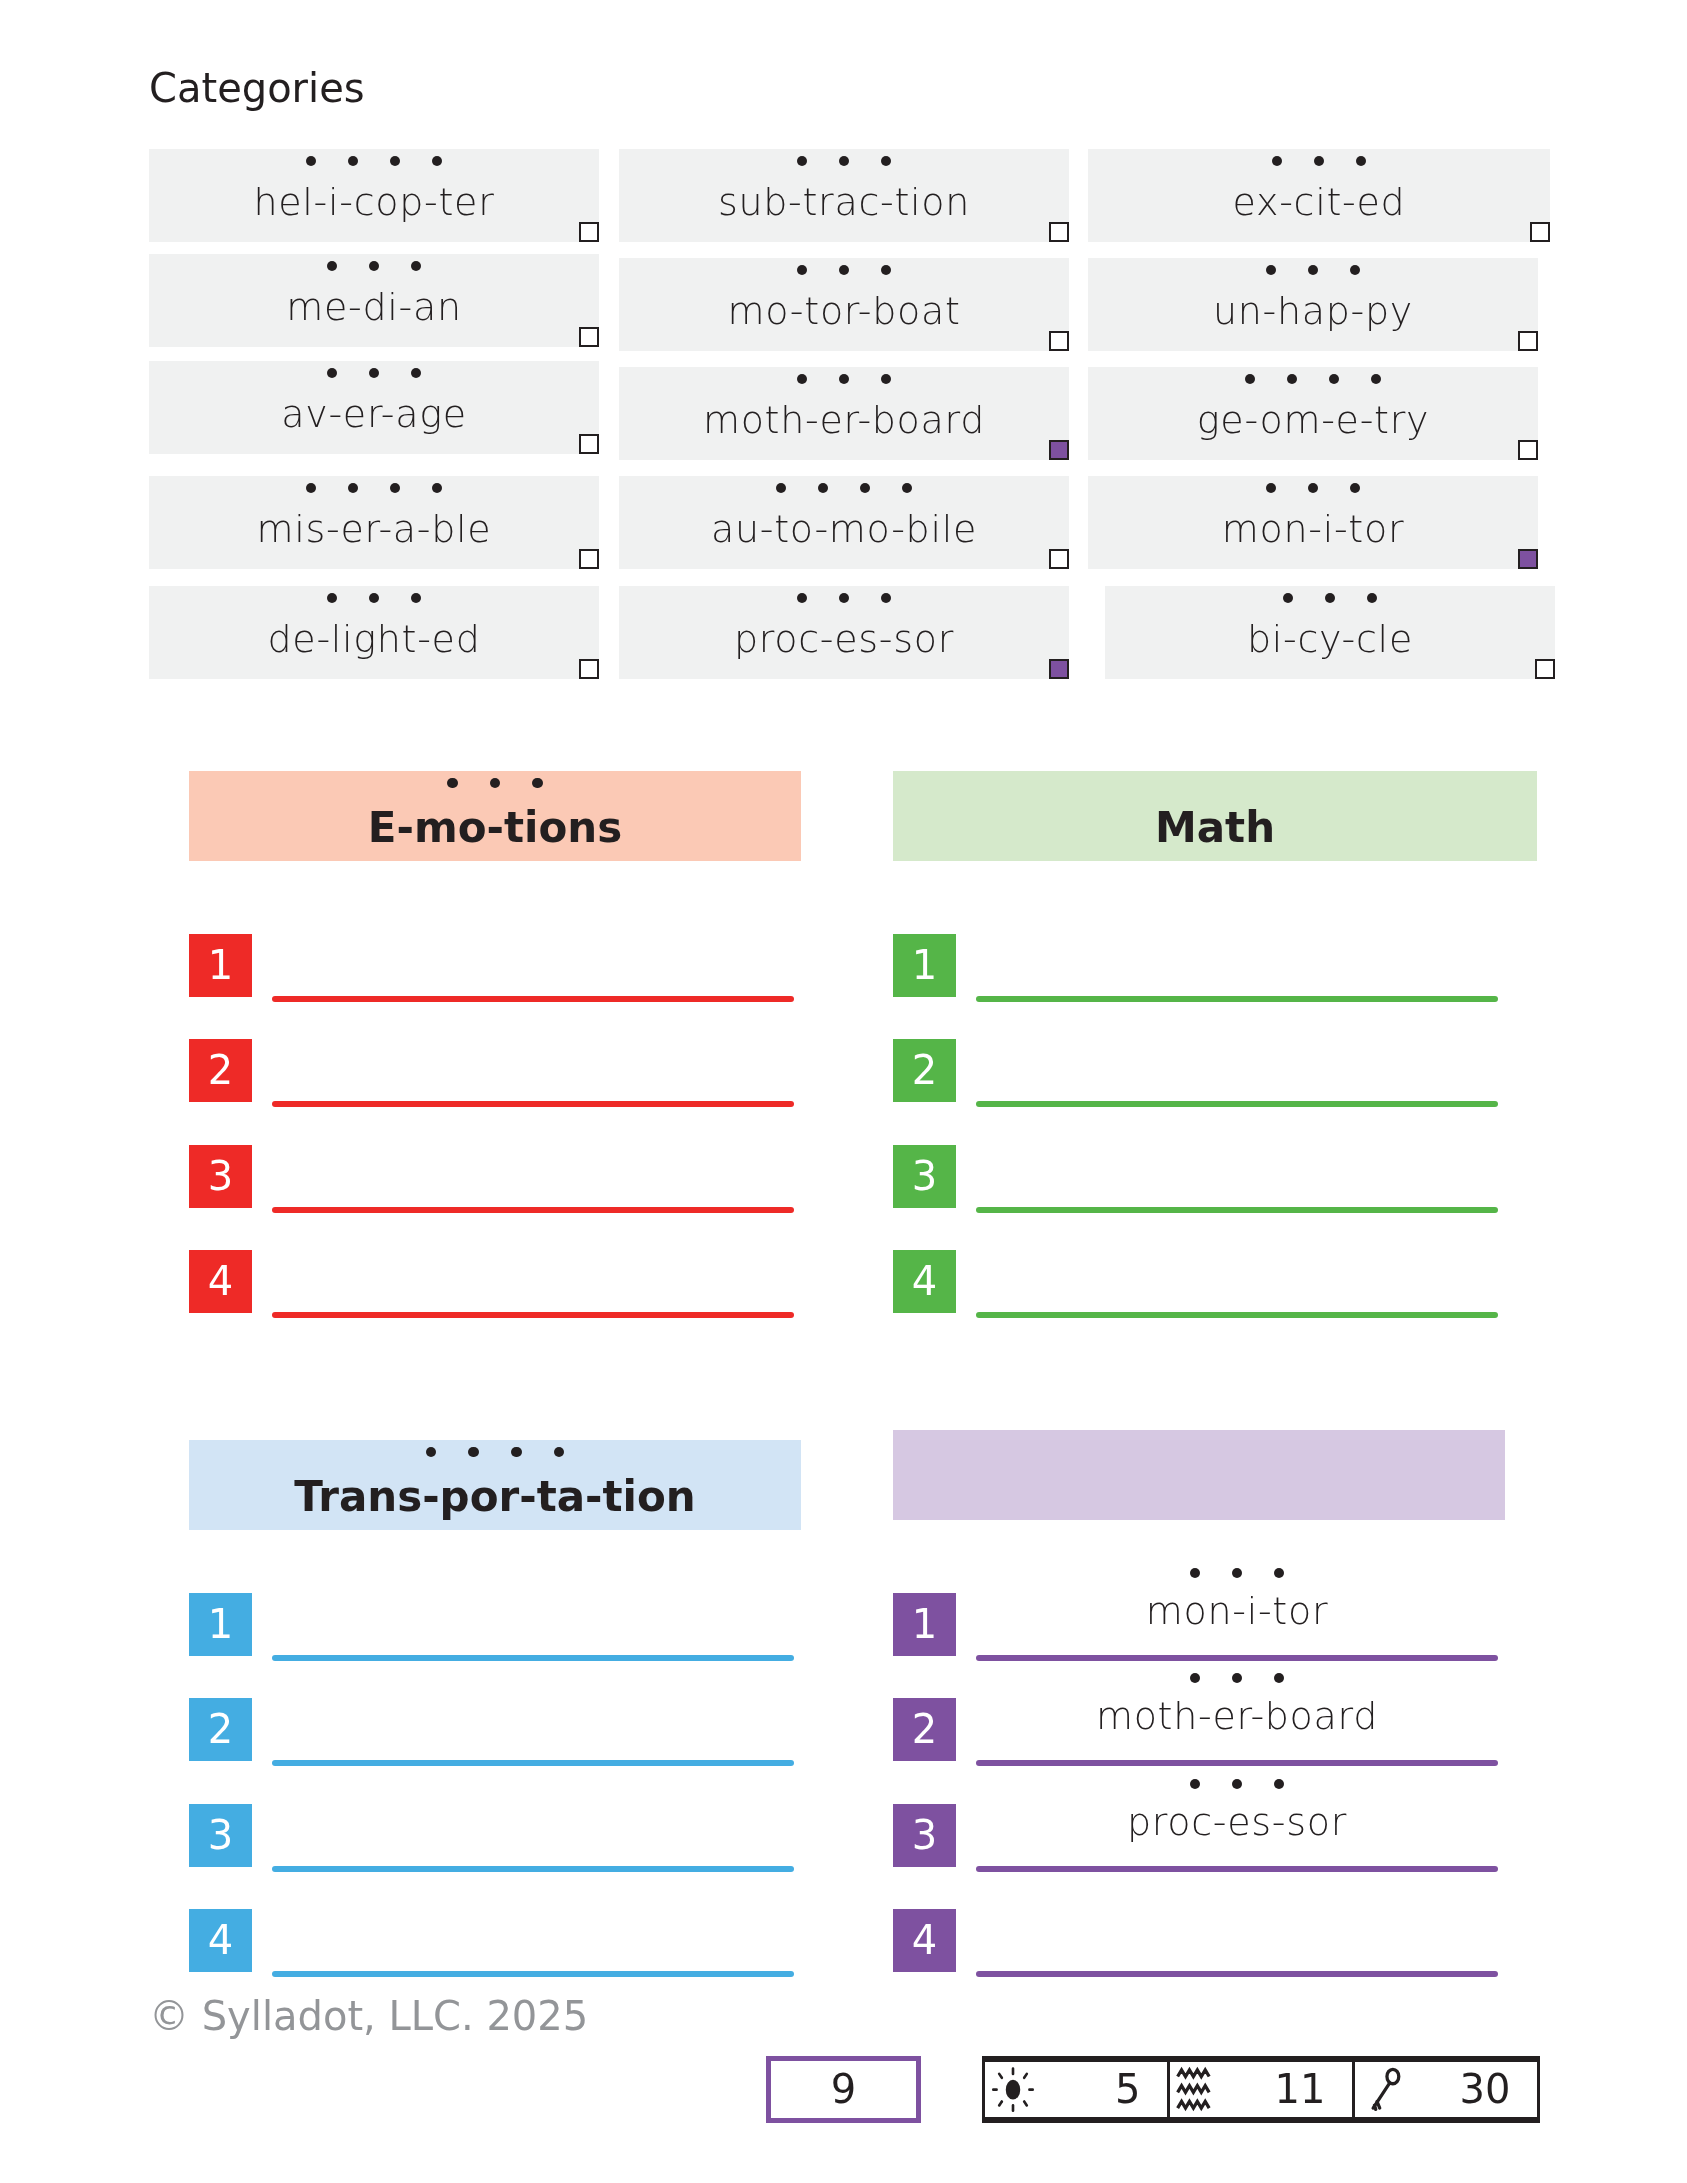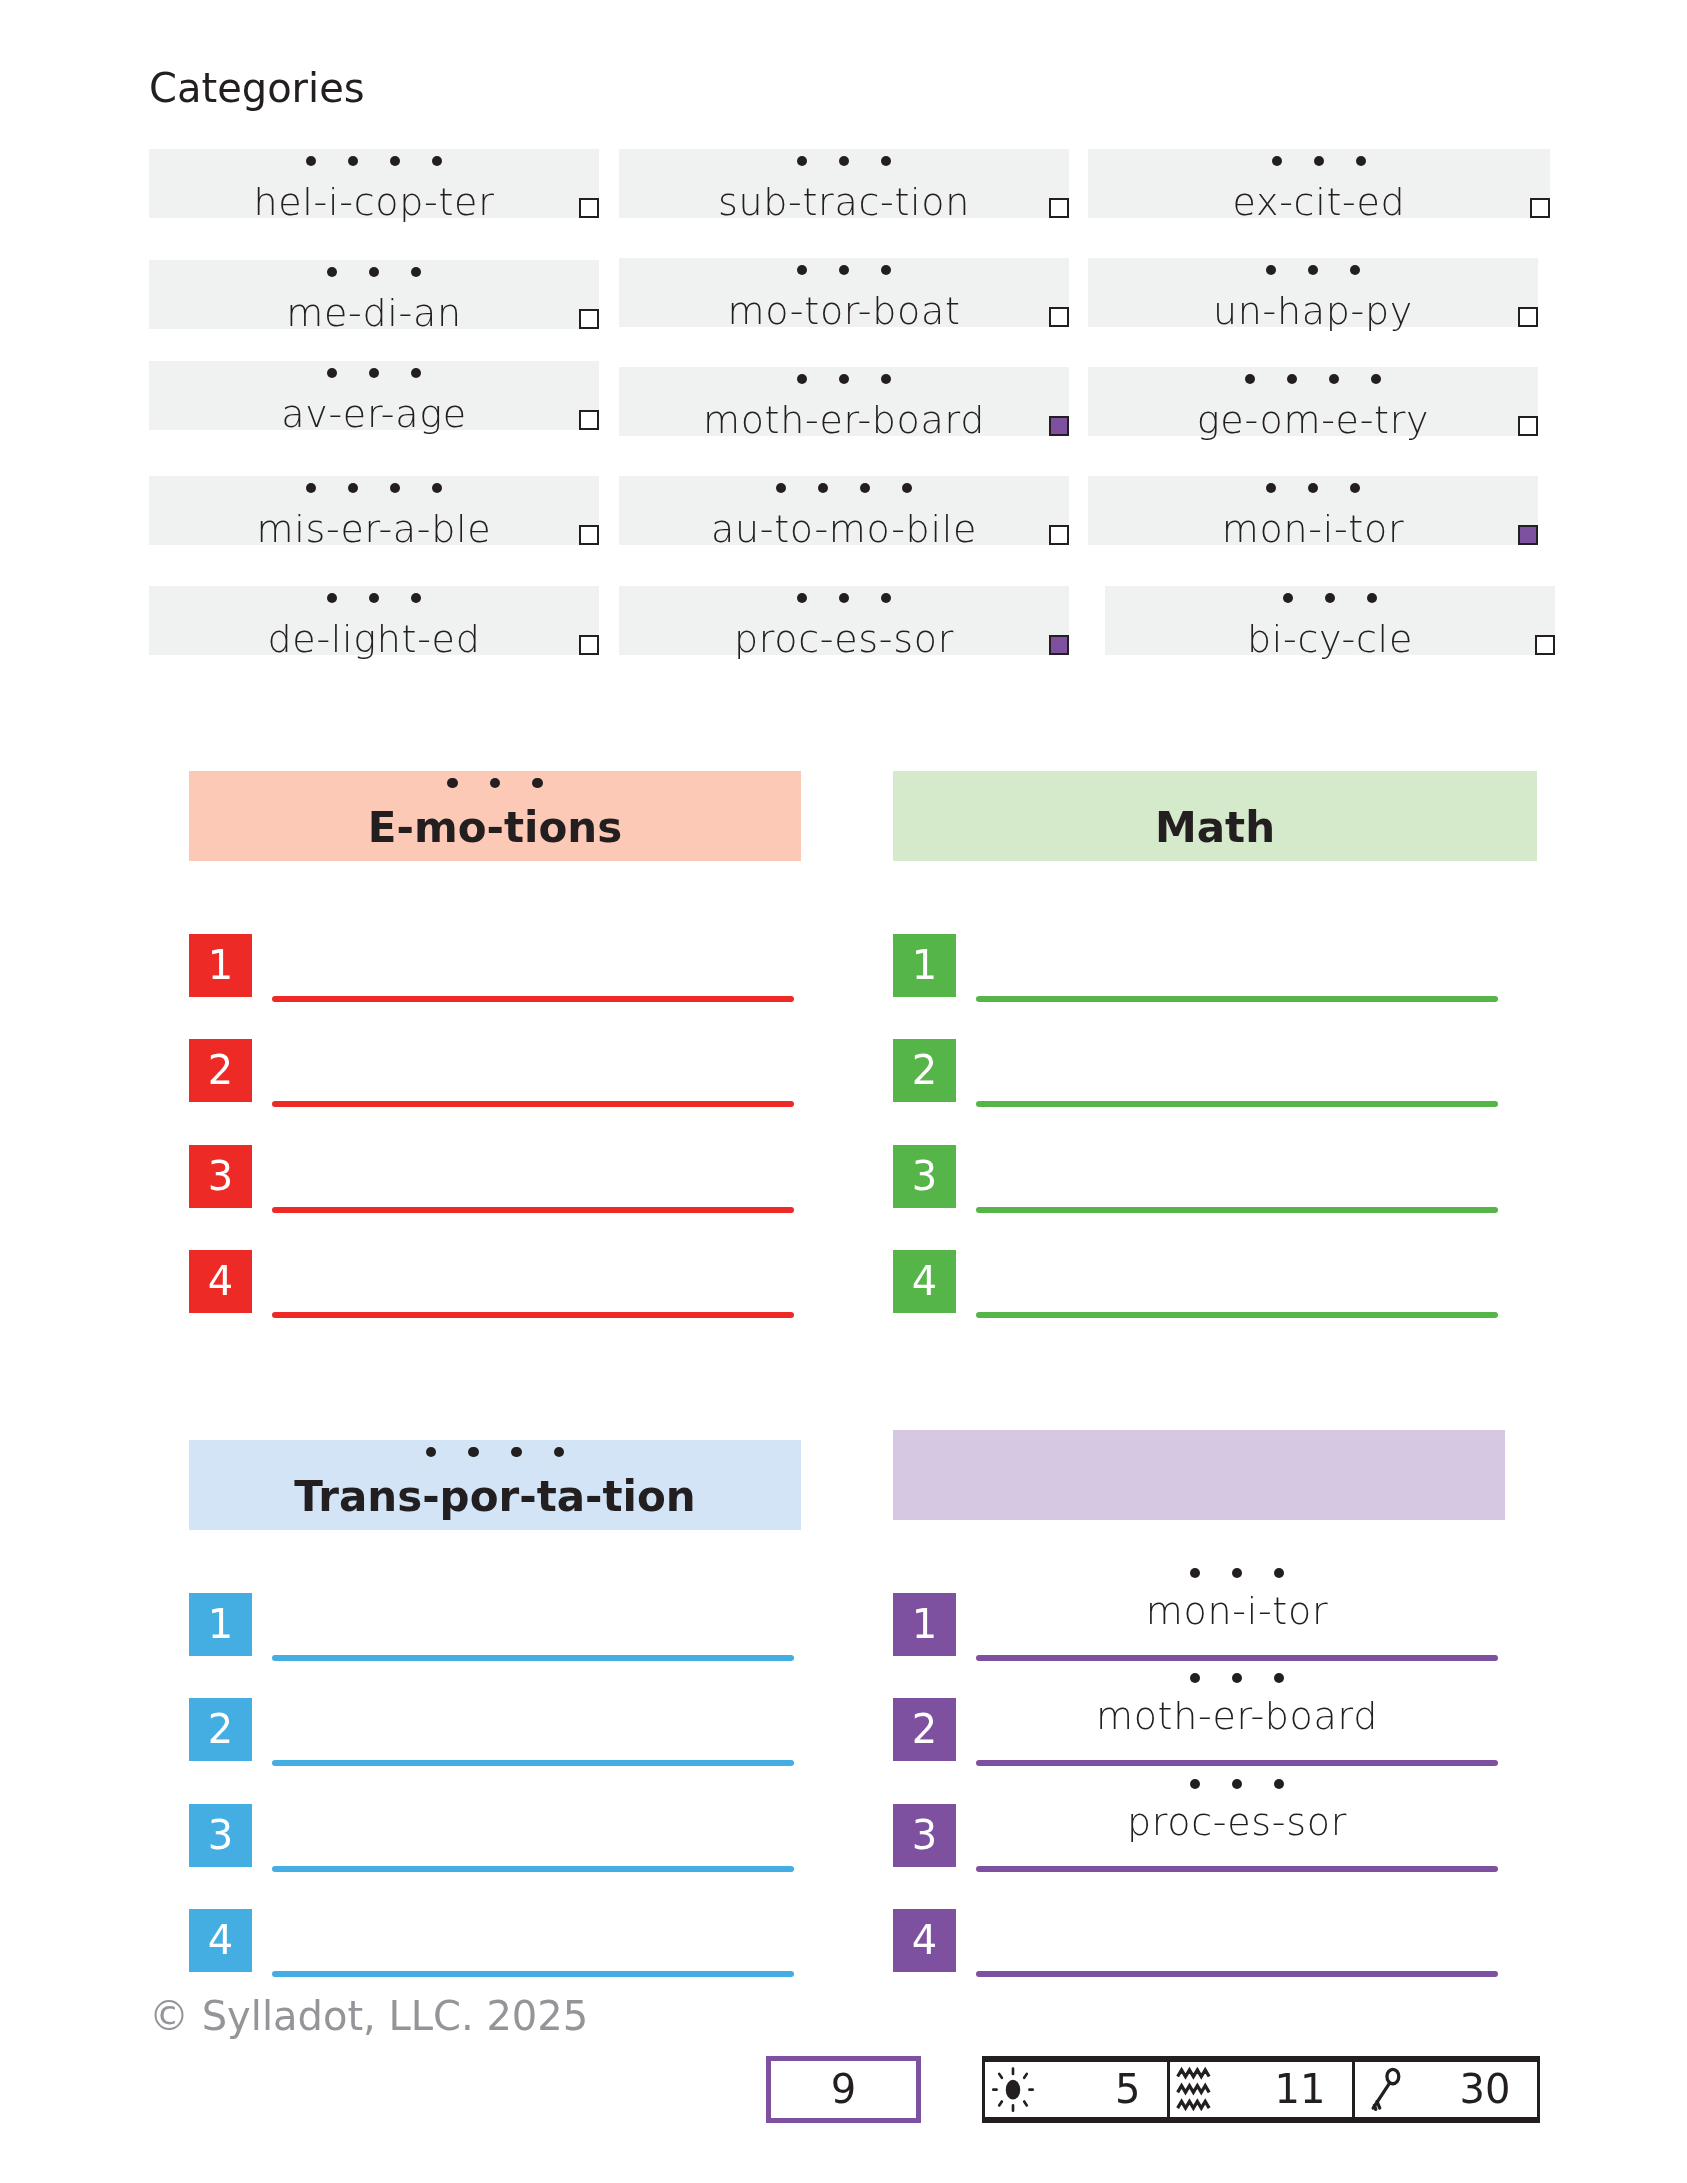--- a/index.html
+++ b/index.html
@@ -2,21 +2,21 @@
 <html style="font-size:10.6px"><head>
 <meta charset="utf-8">
 <style>
   html, body { margin: 0; padding: 0; background: #ffffff; }
   body { width: 1687px; height: 2183px; position: relative; overflow: hidden;
          font-family: "DejaVu Sans", sans-serif; color: #231f20; }
   .abs { position: absolute; }
   #title { left: 149px; top: 65px; font-size: 40px; line-height: 46px; letter-spacing: 0px; }
 
   
-  .card { position: absolute; width: 450px; height: 69px; background: #f0f1f1; }
+  .card { position: absolute; width: 450px; height: 93px; background: #f0f1f1; }
   .word { position: absolute; left: 0; right: 0; top: 30px; text-align: center;
           font-size: 38px; line-height: 46px; font-weight: 300; letter-spacing: 0.7px; }
   .dots { position: absolute; left: 0; right: 0; top: 6.6px; height: 13.2px; text-align: center; }
   .dot { display: inline-block; width: 10px; height: 10px; border-radius: 50%; background: #231f20; margin: 0 16px; }
   .chk { position: absolute; right: 0; bottom: 0; width: 20px; height: 20px; box-sizing: border-box;
          border: 2.6px solid #231f20; background: #ffffff; }
   .chk.on { background: #7e51a0; }
 
   
   .section { position: absolute; width: 605px; height: 595px; }
@@ -59,21 +59,21 @@
     <div class="card" style="left: 619px; top: 149px;">
       <div class="dots"><span class="dot"></span><span class="dot"></span><span class="dot"></span></div>
       <div class="word">sub-trac-tion</div>
       <div class="chk"></div>
     </div>
     <div class="card" style="left: 1088px; top: 149px; padding-left: 12px;">
       <div class="dots"><span class="dot"></span><span class="dot"></span><span class="dot"></span></div>
       <div class="word">ex-cit-ed</div>
       <div class="chk"></div>
     </div>
-    <div class="card" style="left: 149px; top: 260px;">
+    <div class="card" style="left: 149px; top: 254px;">
       <div class="dots"><span class="dot"></span><span class="dot"></span><span class="dot"></span></div>
       <div class="word">me-di-an</div>
       <div class="chk"></div>
     </div>
     <div class="card" style="left: 619px; top: 258px;">
       <div class="dots"><span class="dot"></span><span class="dot"></span><span class="dot"></span></div>
       <div class="word">mo-tor-boat</div>
       <div class="chk"></div>
     </div>
     <div class="card" style="left: 1088px; top: 258px;">

